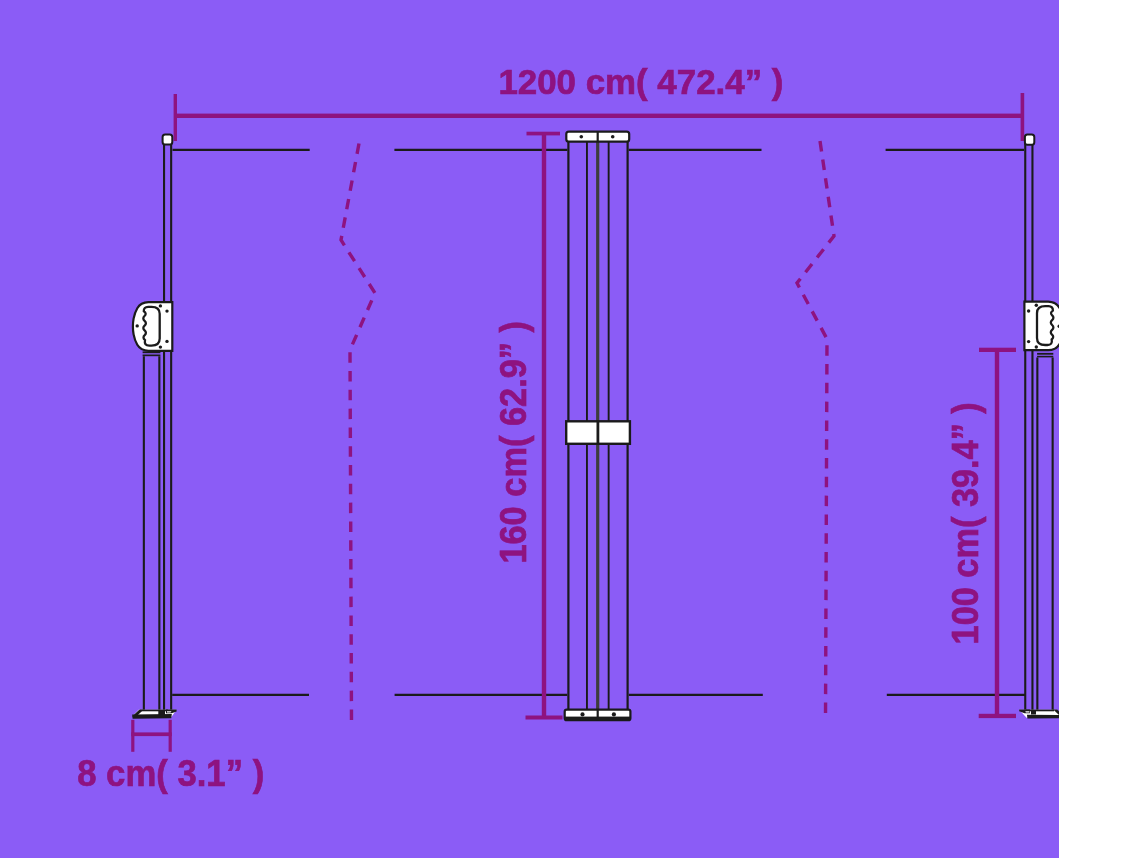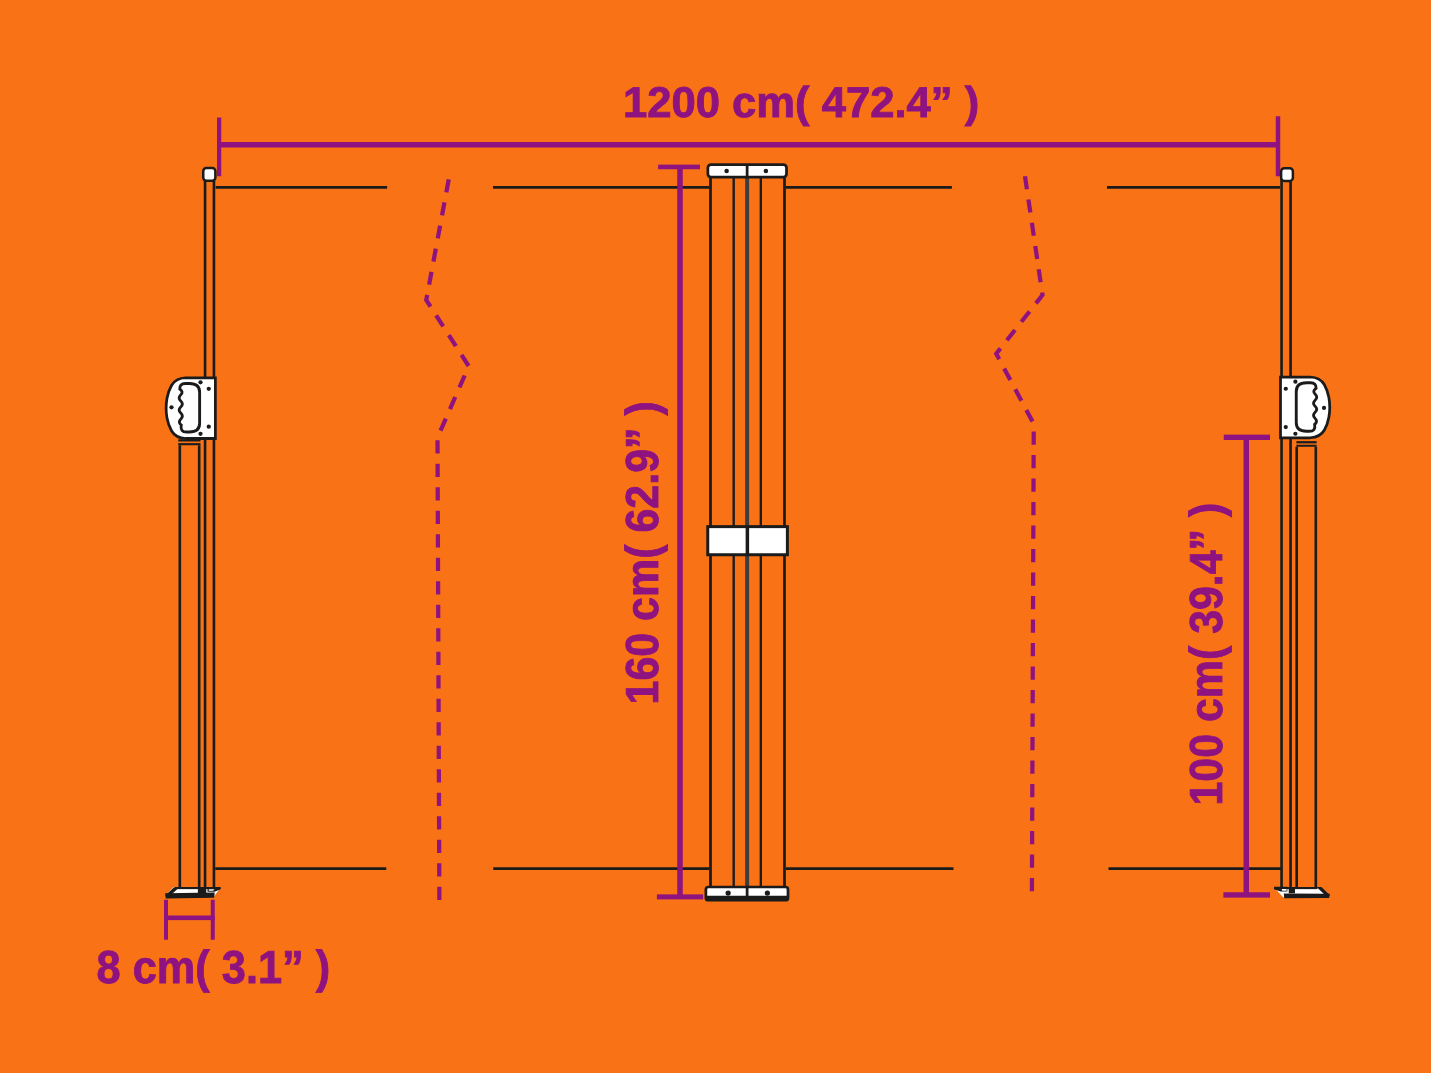--- a/index.html
+++ b/index.html
@@ -1,15 +1,15 @@
 <!DOCTYPE html>
 <html><head><meta charset="utf-8">
 <style>
 html,body{margin:0;padding:0;background:#fff;}
-#c{position:relative;width:1145px;height:858px;background:#f97316;overflow:hidden;}
+#c{position:relative;width:1059px;height:858px;background:#8b5cf6;overflow:hidden;}
 </style></head>
 <body>
 <div id="c">
 <svg width="1145" height="858" viewBox="0 0 1145 858">
 
 <g stroke="#1b1b1b" stroke-width="2.2">
 <line x1="172.5" y1="149.9" x2="309.7" y2="149.9"></line>
 <line x1="394.4" y1="149.9" x2="567.4" y2="149.9"></line>
 <line x1="628.7" y1="149.9" x2="761.5" y2="149.9"></line>
 <line x1="885.6" y1="149.9" x2="1024.0" y2="149.9"></line>

